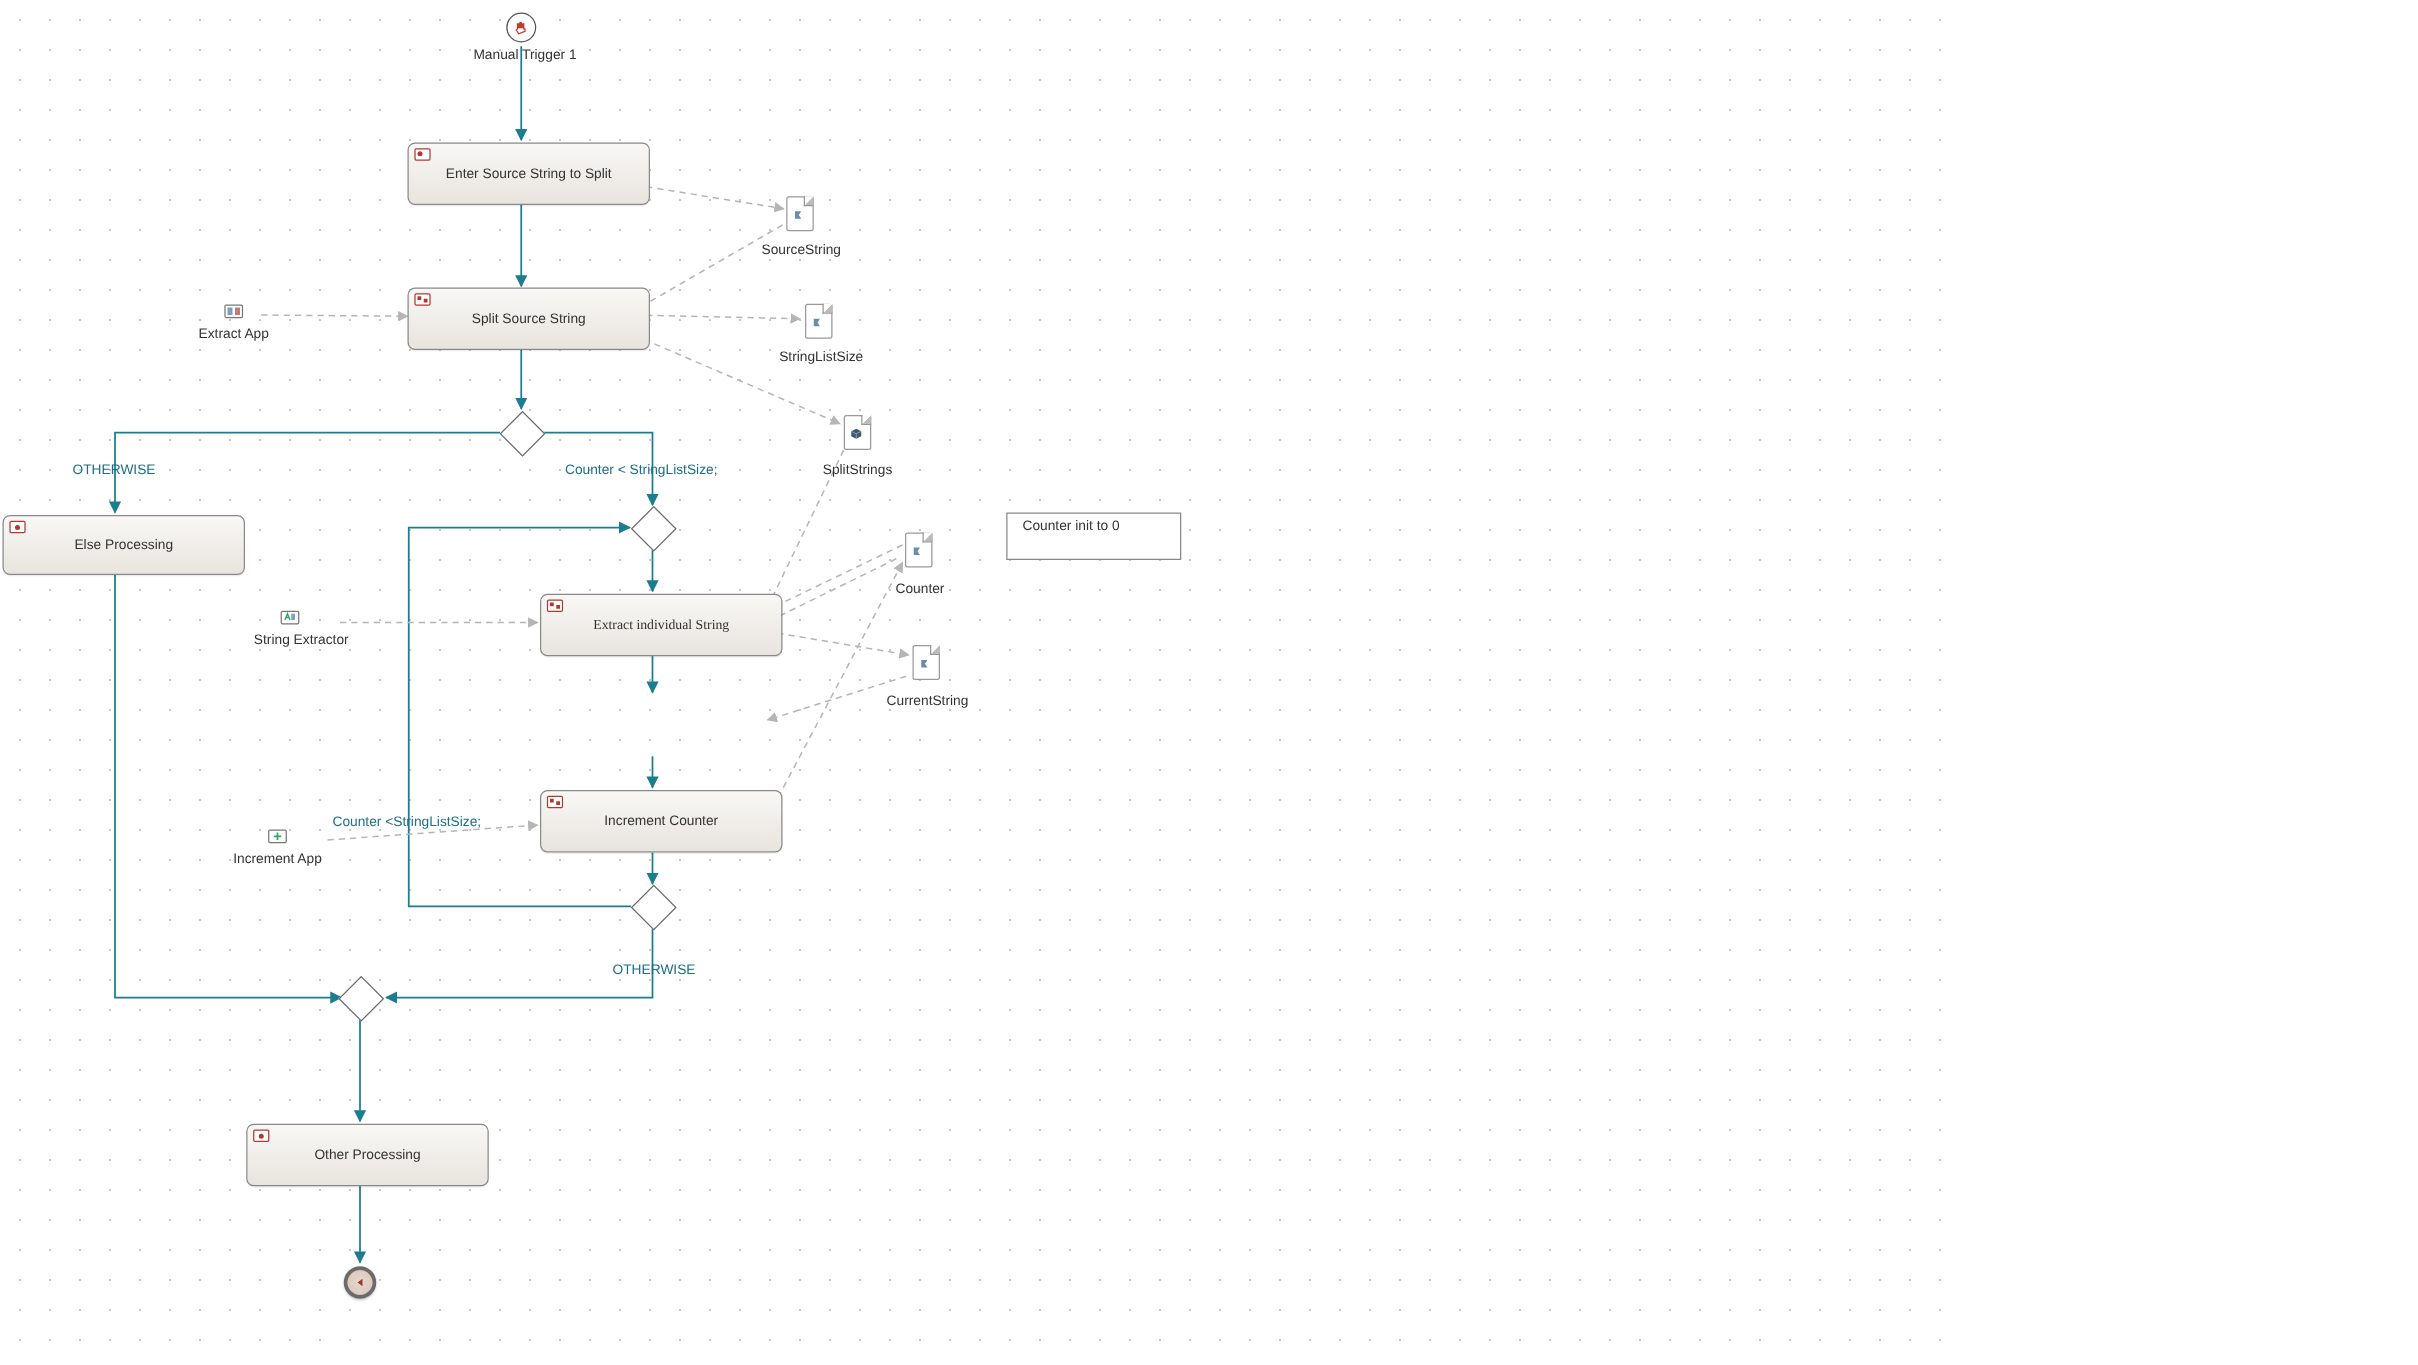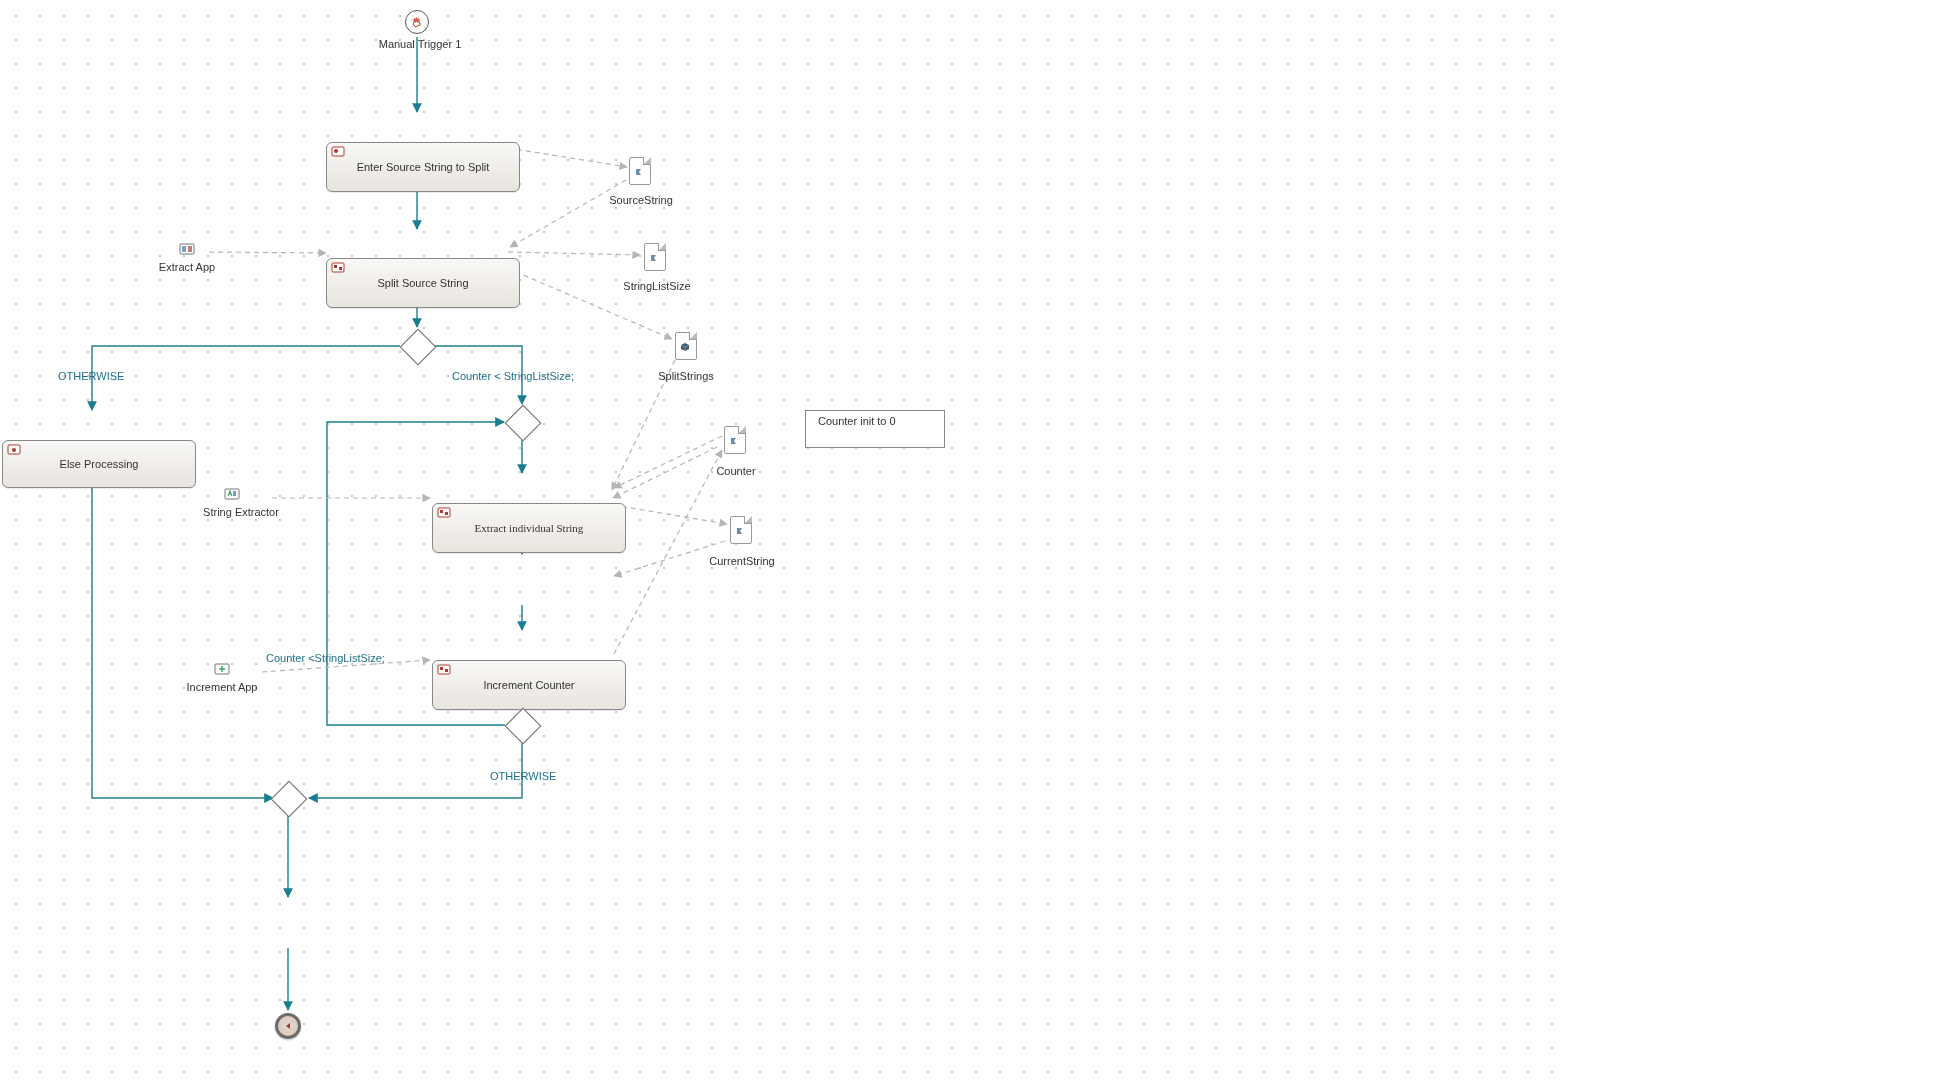--- a/index.html
+++ b/index.html
@@ -13,21 +13,20 @@
   .node-label{position:absolute;text-align:center;white-space:nowrap;}
   .task{
     position:absolute;
     border:1px solid #888;
     border-radius:6px;
     background:linear-gradient(to bottom,#f9f8f6 0%,#e8e4de 100%);
     box-shadow:0 1px 0 rgba(0,0,0,.08);
     display:flex;align-items:center;justify-content:center;
     text-align:right;
     padding:0 6px;
-    margin-top:28px;
   }
   .task .glyph{
     position:absolute;left:4px;top:3px;width:14px;height:12px;
   }
   .glyph svg{display:block;}
   .mini-icon{
     position:absolute;width:18px;height:18px;
     display:flex;align-items:center;justify-content:center;
   }
   .mini-label{position:absolute;text-align:center;white-space:nowrap;}
@@ -208,20 +207,29 @@
     </span>
     <span>Increment Counter</span>
   </div>
 
   <div class="gateway" style="left:510px;top:713px;"></div>
   <div class="cond-label" style="left:266px;top:636px;margin-top:16px;">Counter &lt;StringListSize;</div>
   <div class="cond-label" style="left:490px;top:770px;">OTHERWISE</div>
 
   <div class="gateway" style="left:276px;top:786px;"></div>
 
+  <div class="task" style="left:197px;top:899px;width:180px;height:48px;">
+    <span class="glyph">
+      <svg width="14" height="12" viewBox="0 0 14 12">
+          <rect x="1" y="1" width="12" height="9" rx="1" fill="#fff" stroke="#b03a2e"></rect>
+          <circle cx="7" cy="6" r="2" fill="#b03a2e"></circle>
+        </svg>
+    </span>
+    <span>Other Processing</span>
+  </div>
 
   <div class="end-circle" style="left:275px;top:1013px;">
     <svg width="10" height="10" viewBox="0 0 10 10">
       <path d="M7 2 L3 5 L7 8 Z" fill="#9a3b2a"></path>
     </svg>
   </div>
 
   <div class="doc-icon" style="left:629px;top:157px;">
     <div class="doc-inner">
       <svg width="10" height="10" viewBox="0 0 10 10">

